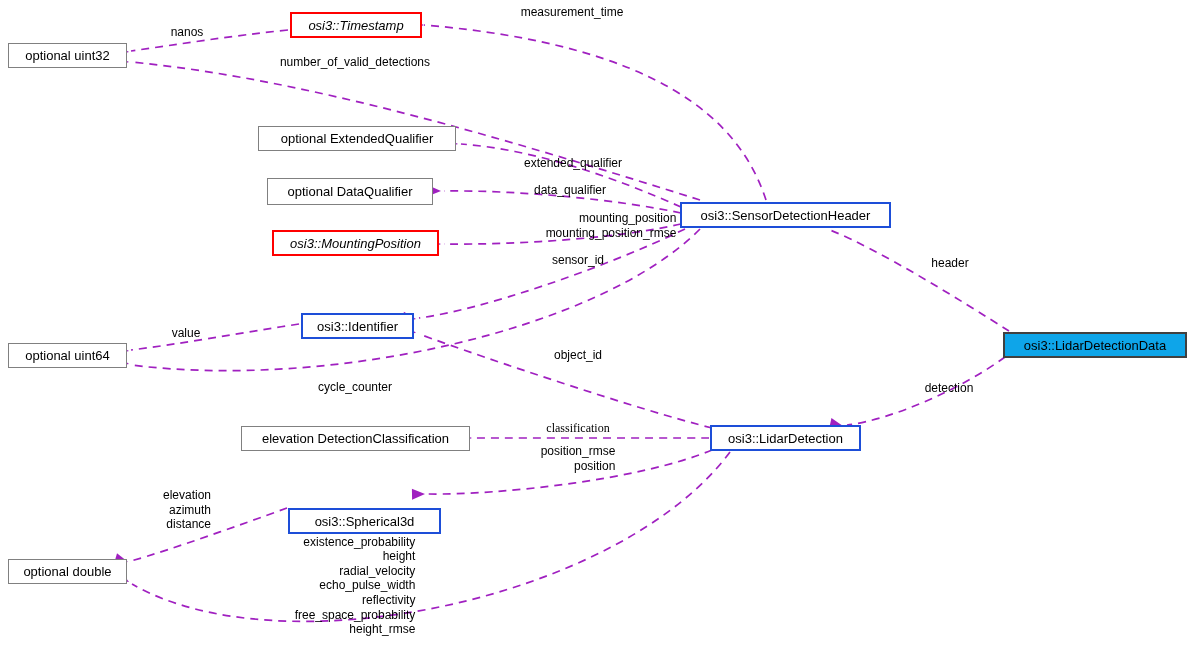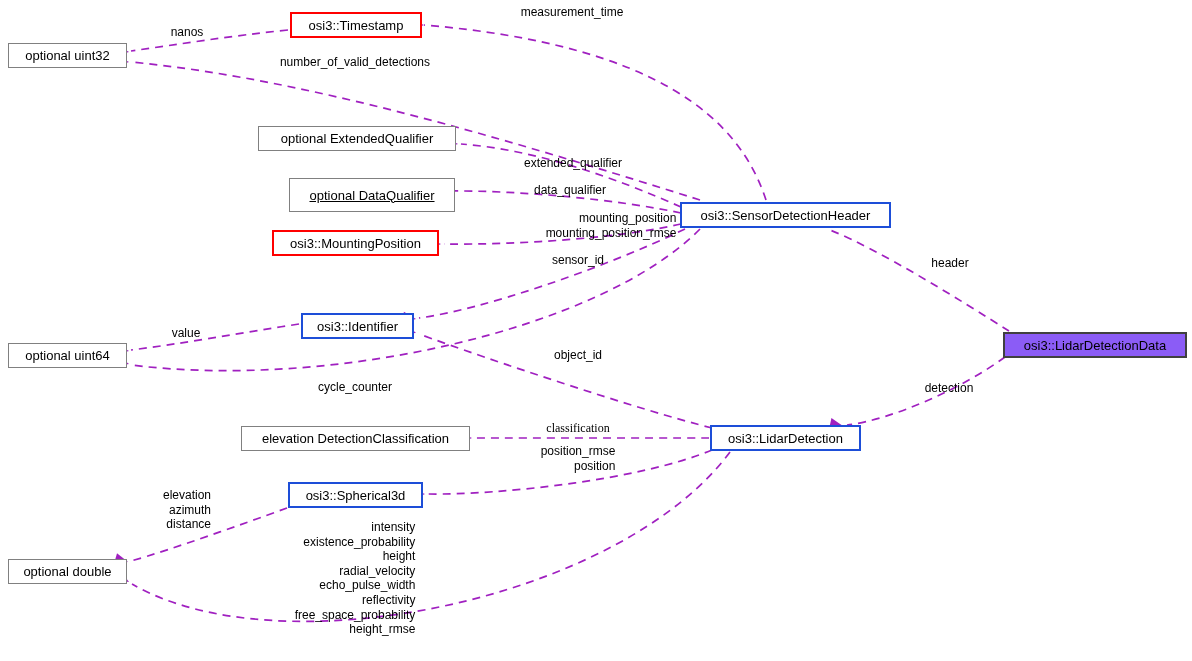--- a/index.html
+++ b/index.html
@@ -37,23 +37,24 @@
     color: #000000;
     background: #ffffff;
     border: 1px solid #808080;
     padding: 0 8px;
   }
   .node.strong {
     border: 2px solid #1d4ed8;
   }
   .node.redbox {
     border: 2px solid #ff0000;
+    font-style: italic;
   }
   .node.filled {
-    background: #8b5cf6;
+    background: #0ea5e9;
     border: 2px solid #404040;
   }
   .elabel {
     position: absolute;
     font-size: 12px;
     line-height: 14.6px;
     color: #000000;
     white-space: pre;
     text-align: right;
     transform: translateX(-50%);
@@ -126,21 +127,21 @@
 height_rmse</div>
     <div class="node redbox" style="left: 290px; top: 12px; width: 132px; height: 26px;">
       <span>osi3::Timestamp</span>
     </div>
     <div class="node" style="left: 8px; top: 43px; width: 119px; height: 25px;">
       <span>optional uint32</span>
     </div>
     <div class="node" style="left: 258px; top: 126px; width: 198px; height: 25px;">
       <span>optional ExtendedQualifier</span>
     </div>
-    <div class="node" style="left: 289px; top: 178px; width: 166px; height: 34px; text-decoration: underline;">
+    <div class="node" style="left: 267px; top: 178px; width: 166px; height: 27px;">
       <span>optional DataQualifier</span>
     </div>
     <div class="node strong" style="left: 680px; top: 202px; width: 211px; height: 26px;">
       <span>osi3::SensorDetectionHeader</span>
     </div>
     <div class="node redbox" style="left: 272px; top: 230px; width: 167px; height: 26px;">
       <span>osi3::MountingPosition</span>
     </div>
     <div class="node strong" style="left: 301px; top: 313px; width: 113px; height: 26px;">
       <span>osi3::Identifier</span>
@@ -150,19 +151,19 @@
     </div>
     <div class="node" style="left: 8px; top: 343px; width: 119px; height: 25px;">
       <span>optional uint64</span>
     </div>
     <div class="node" style="left: 241px; top: 426px; width: 229px; height: 25px;">
       <span>elevation DetectionClassification</span>
     </div>
     <div class="node strong" style="left: 710px; top: 425px; width: 151px; height: 26px;">
       <span>osi3::LidarDetection</span>
     </div>
-    <div class="node strong" style="left: 288px; top: 482px; width: 135px; height: 26px;">
+    <div class="node strong" style="left: 288px; top: 508px; width: 153px; height: 26px;">
       <span>osi3::Spherical3d</span>
     </div>
     <div class="node" style="left: 8px; top: 559px; width: 119px; height: 25px;">
       <span>optional double</span>
     </div>
   </div>
 
 </body></html>

